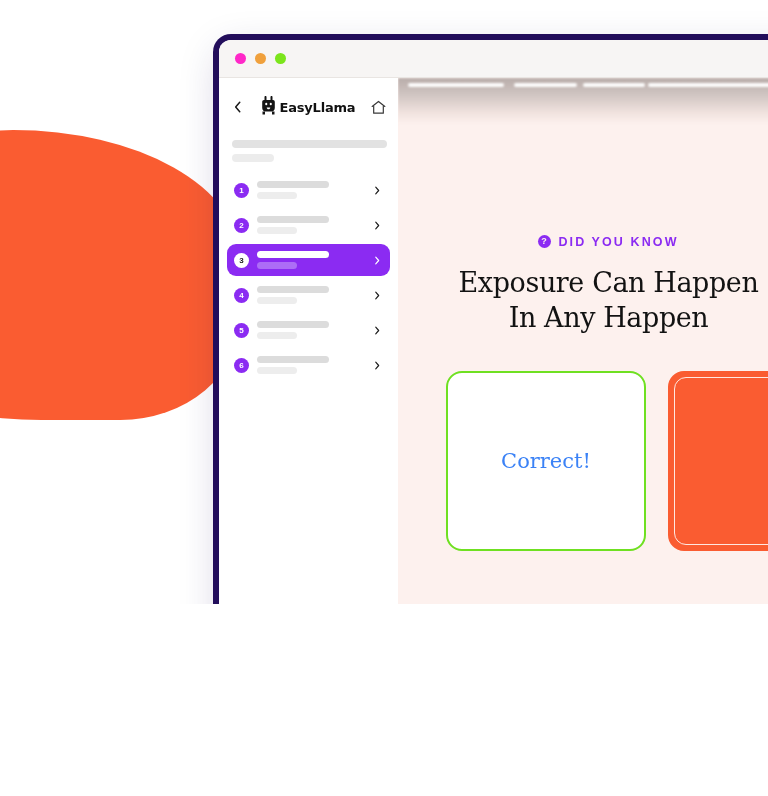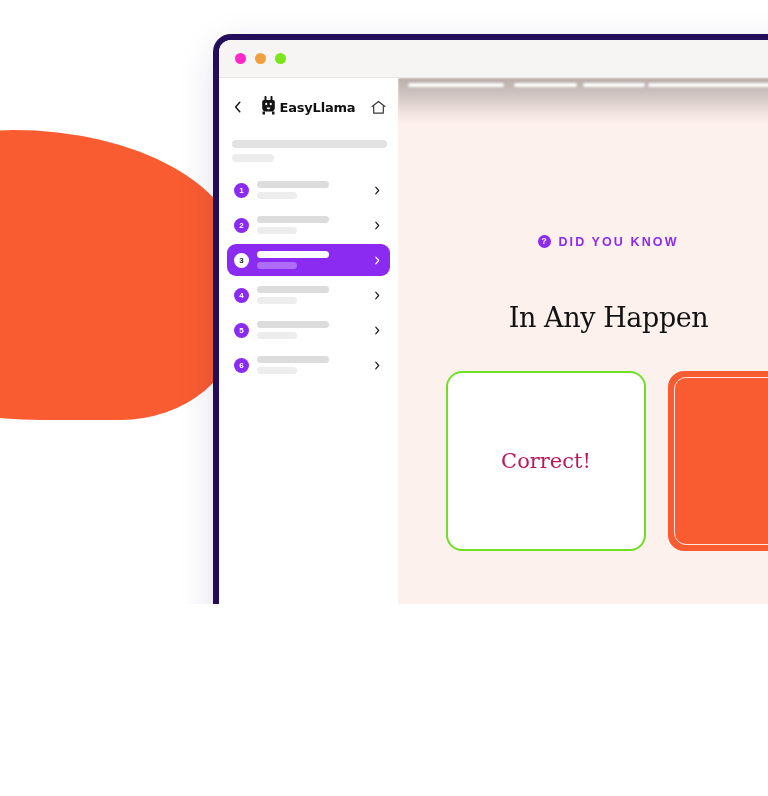--- a/index.html
+++ b/index.html
@@ -239,21 +239,21 @@
     align-items: center;
     justify-content: center;
     cursor: pointer;
     flex: 0 0 auto;
   }
   .card.correct {
     background: #ffffff;
     border: 2.5px solid #6fe021;
     font-family: "DejaVu Serif", serif;
     font-size: 21px;
-    color: #be185d;
+    color: #3b82f6;
   }
   .card.selected {
     background: #fa5c31;
     border: 2.5px solid #fa5c31;
     padding: 4px;
   }
   .card.selected .inner {
     width: 100%;
     height: 100%;
     border: 1.5px solid rgba(255,255,255,0.85);
@@ -404,21 +404,21 @@
         </div>
 
         <div class="content-inner">
 
           <div class="eyebrow">
             <span class="q-ico">?</span>
             <span>DID YOU KNOW</span>
           </div>
 
           <h1 class="headline">
-            <br>
+            <span>Exposure Can Happen</span><br>
             <span>In Any Happen</span>
           </h1>
 
           <div class="cards">
               <div class="card correct">
                 <span>Correct!</span>
               </div>
               <div class="card selected">
                 <div class="inner"></div>
               </div>

